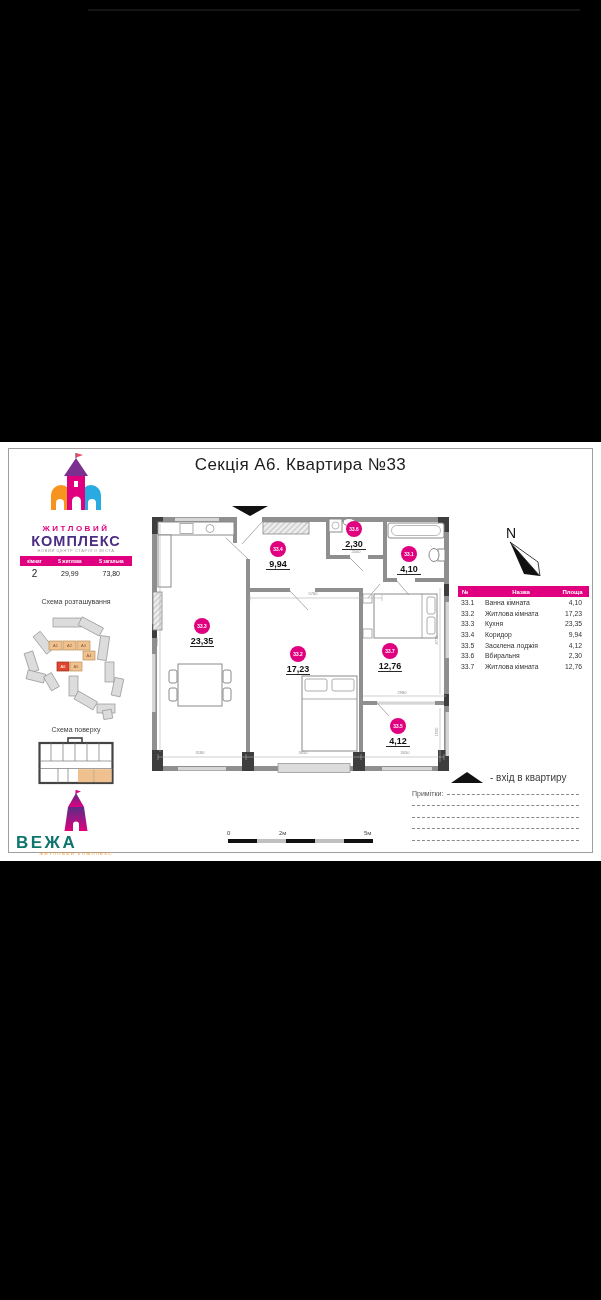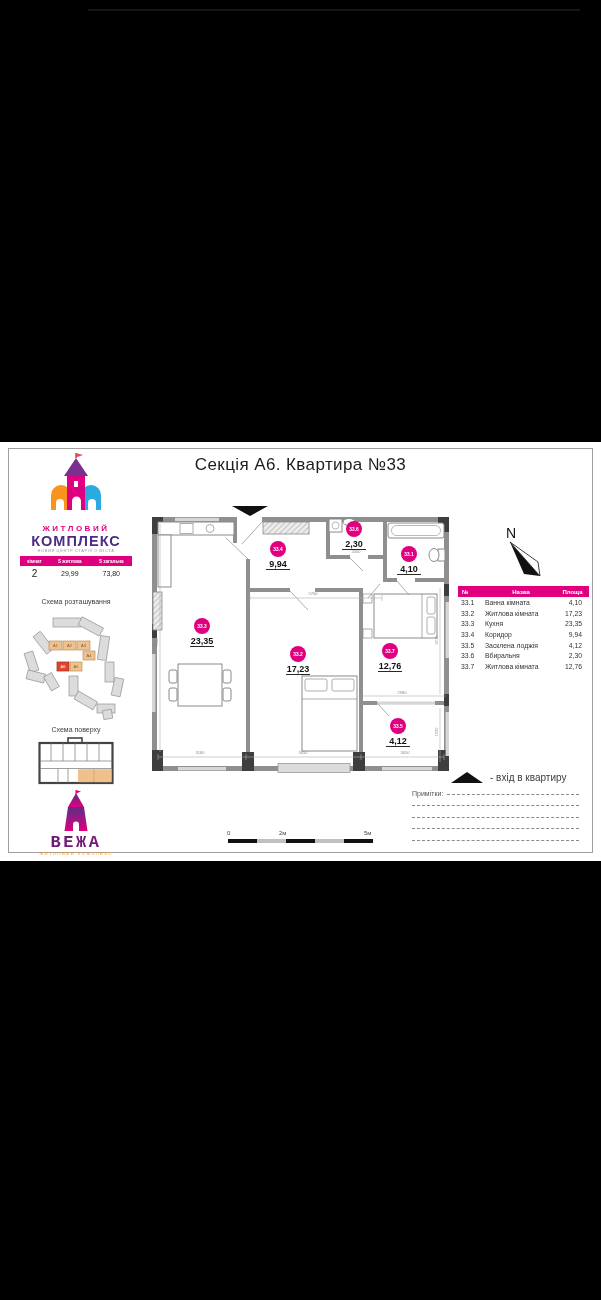--- a/index.html
+++ b/index.html
@@ -26,22 +26,22 @@
   .stats-values .c{font-size:7px;text-align:center;}
   .stats-values .c.big{font-size:10px;}
   .stats .c:nth-child(1){width:26%;}
   .stats .c:nth-child(2){width:37%;}
   .stats .c:nth-child(3){width:37%;}
   .schemelabel1{position:absolute;top:146px;width:100%;text-align:center;font-size:7px;color:#3c3c3c;}
   .locsvg{position:absolute;top:156px;left:1px;}
   .schemelabel2{position:absolute;top:274px;width:100%;text-align:center;font-size:7px;color:#3c3c3c;}
   .floorsvg{position:absolute;top:283px;left:22px;}
   .towersvg{position:absolute;top:338px;left:37px;}
-  .vezha{position:absolute;top:381px;width:100%;text-align:center;color:#701a75;font-weight:bold;
-         font-size:17px;letter-spacing:2.5px;font-family:Liberation Mono, monospace;}
+  .vezha{position:absolute;top:381px;width:100%;color:#0f766e;font-weight:bold;
+         font-size:17px;letter-spacing:2.5px;}
   .vezhatag{position:absolute;top:399px;width:100%;text-align:center;color:#f7941d;font-size:4.3px;
             letter-spacing:1.4px;}
   
   .plan-wrap{position:absolute;left:150px;top:62px;width:302px;height:285px;}
   .north{position:absolute;left:494px;top:80px;}
   
   .rtable{position:absolute;left:458px;top:144px;width:131px;}
   .rtable-header{display:flex;background:#e0007f;color:#fff;height:11px;align-items:center;
                  font-size:6px;font-weight:bold;}
   .rtable-header .h-num{width:24px;padding-left:4px;}

